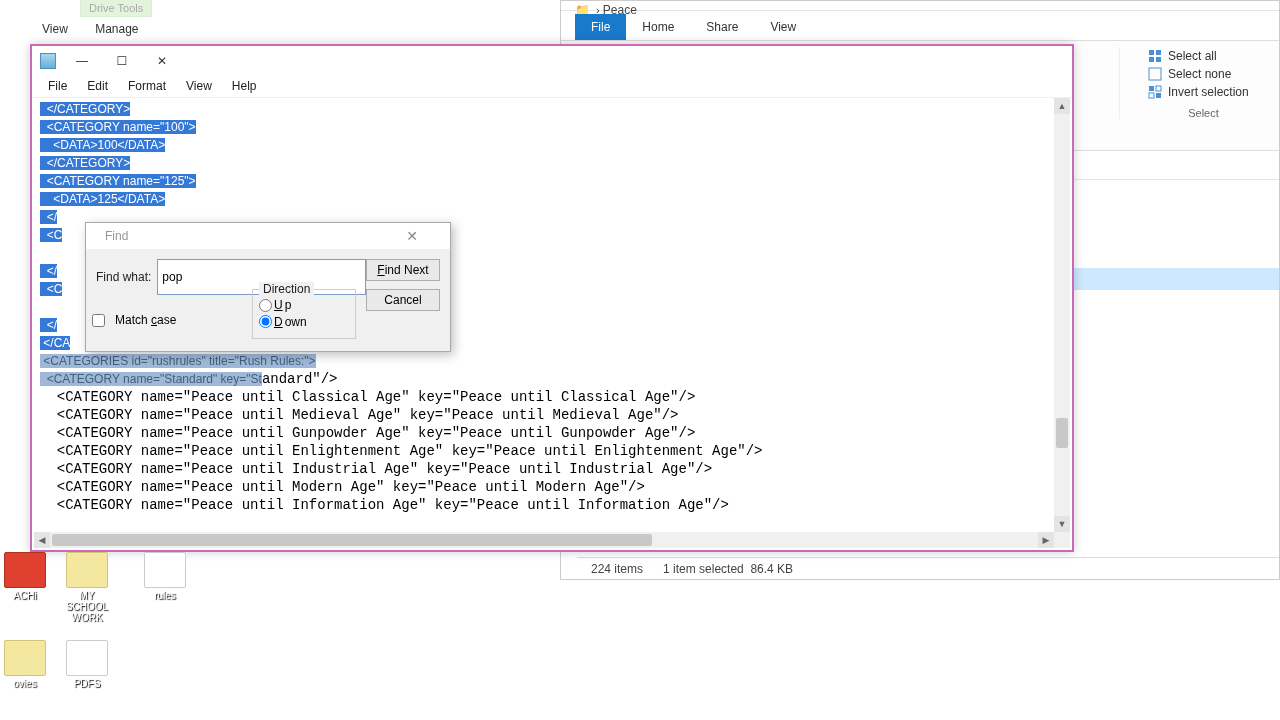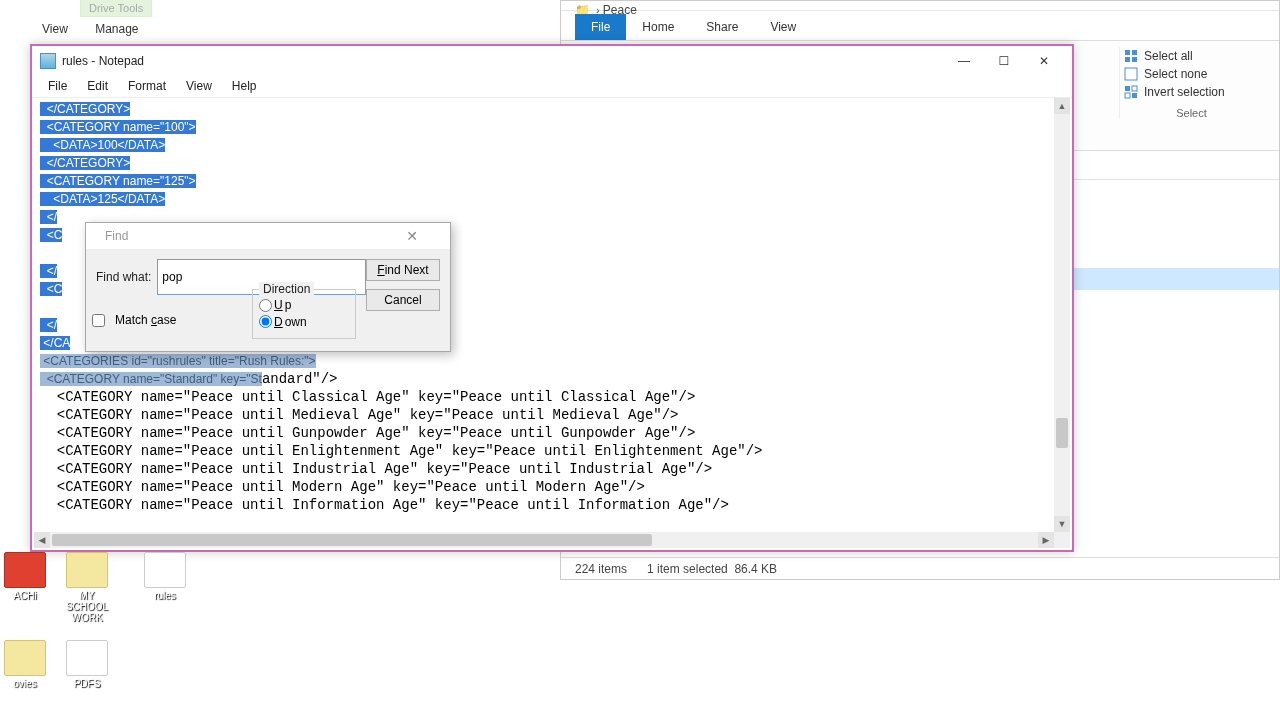--- a/index.html
+++ b/index.html
@@ -13,31 +13,31 @@
 .desktop-icon .ic { width: 42px; height: 36px; margin: 0 auto; background: #f4e7a0; border: 1px solid #d4c478; border-radius: 2px; }
 .desktop-icon .lb { font-size: 10px; color: #fff; text-shadow: 1px 1px 1px #000; margin-top: 2px; word-wrap: break-word; }
 
 
 .explorer { position: absolute; top: 0; left: 560px; right: 0; bottom: 140px; background: #fff; border: 1px solid #ccc; }
 .explorer-ribbon-tabs { display: flex; height: 30px; border-bottom: 1px solid #ddd; align-items: flex-end; padding-left: 14px; }
 .explorer-addr { height: 10px; border-bottom: 1px solid #e5e5e5; padding: 2px 14px; font-size: 11px; color: #444; }
 .explorer-ribbon-tabs .tab { padding: 6px 16px; font-size: 12px; color: #333; }
 .explorer-ribbon-tabs .tab.active { background: #1979ca; color: #fff; }
 .explorer-ribbon { height: 110px; border-bottom: 1px solid #ddd; background: #fdfdfd; position: relative; }
-.ribbon-group-select { position: absolute; right: 20px; top: 6px; width: 140px; border-left: 1px solid #eee; padding-left: 4px; }
+.ribbon-group-select { position: absolute; right: 20px; top: 6px; width: 140px; border-left: 1px solid #eee; padding-left: 28px; }
 .ribbon-group-select .ri { display: flex; align-items: center; gap: 6px; padding: 2px 0; font-size: 12px; color: #333; }
 .ribbon-group-select .glabel { font-size: 11px; color: #666; text-align: center; margin-top: 6px; }
 .ribbon-icon { width: 14px; height: 14px; display: inline-block; }
 
 .explorer-list { position: absolute; top: 152px; left: 0; right: 0; bottom: 24px; overflow: hidden; }
 .explorer-list table { width: 100%; border-collapse: collapse; }
 .explorer-list th { text-align: left; font-weight: normal; color: #333; padding: 6px 10px; border-bottom: 1px solid #e5e5e5; font-size: 12px; }
 .explorer-list td { padding: 4px 10px; font-size: 12px; color: #333; white-space: nowrap; }
 .explorer-list tr.sel td { background: #cde8ff; }
-.explorer-status { position: absolute; bottom: 0; left: 0; right: 0; height: 22px; border-top: 1px solid #ddd; padding: 3px 14px; font-size: 11px; color: #444; display:flex; gap:20px; align-items:center; }
+.explorer-status { position: absolute; bottom: 0; left: 16px; right: 0; height: 22px; border-top: 1px solid #ddd; padding: 3px 14px; font-size: 11px; color: #444; display:flex; gap:20px; align-items:center; }
 
 
 .notepad { position: absolute; top: 44px; left: 30px; width: 1044px; height: 508px; background: #fff; border: 2px solid #c969b7; box-shadow: 0 0 10px rgba(0,0,0,0.2); }
 .np-title { height: 30px; display: flex; align-items: center; padding: 0 8px; background: #fff; }
 .np-title .icon { width: 16px; height: 16px; background: linear-gradient(#a8d8f0,#68b0d8); border: 1px solid #4a90c0; margin-right: 6px; }
 .np-title .t { flex: 1; font-size: 12px; color: #222; }
 .np-title .ctrl { width: 40px; height: 24px; text-align: center; line-height: 24px; color: #333; cursor: default; }
 .np-title .ctrl.close { }
 .np-menu { height: 22px; display: flex; padding: 0 6px; border-bottom: 1px solid #eee; }
 .np-menu span { padding: 3px 10px; font-size: 12px; color: #222; }
@@ -222,21 +222,20 @@
   </div>
   <div class="explorer-status">
     <span>224 items</span>
     <span><span>1 item selected</span>&nbsp;&nbsp;<span>86.4 KB</span></span>
   </div>
 </div>
 
 <div class="notepad">
   <div class="np-title">
     <span class="icon"></span>
-    <span class="t">rules - Notepad</span>
     <span class="ctrl">—</span>
     <span class="ctrl">☐</span>
     <span class="ctrl close">✕</span>
   </div>
   <div class="np-menu">
     <span>File</span>
     <span>Edit</span>
     <span>Format</span>
     <span>View</span>
     <span>Help</span>

